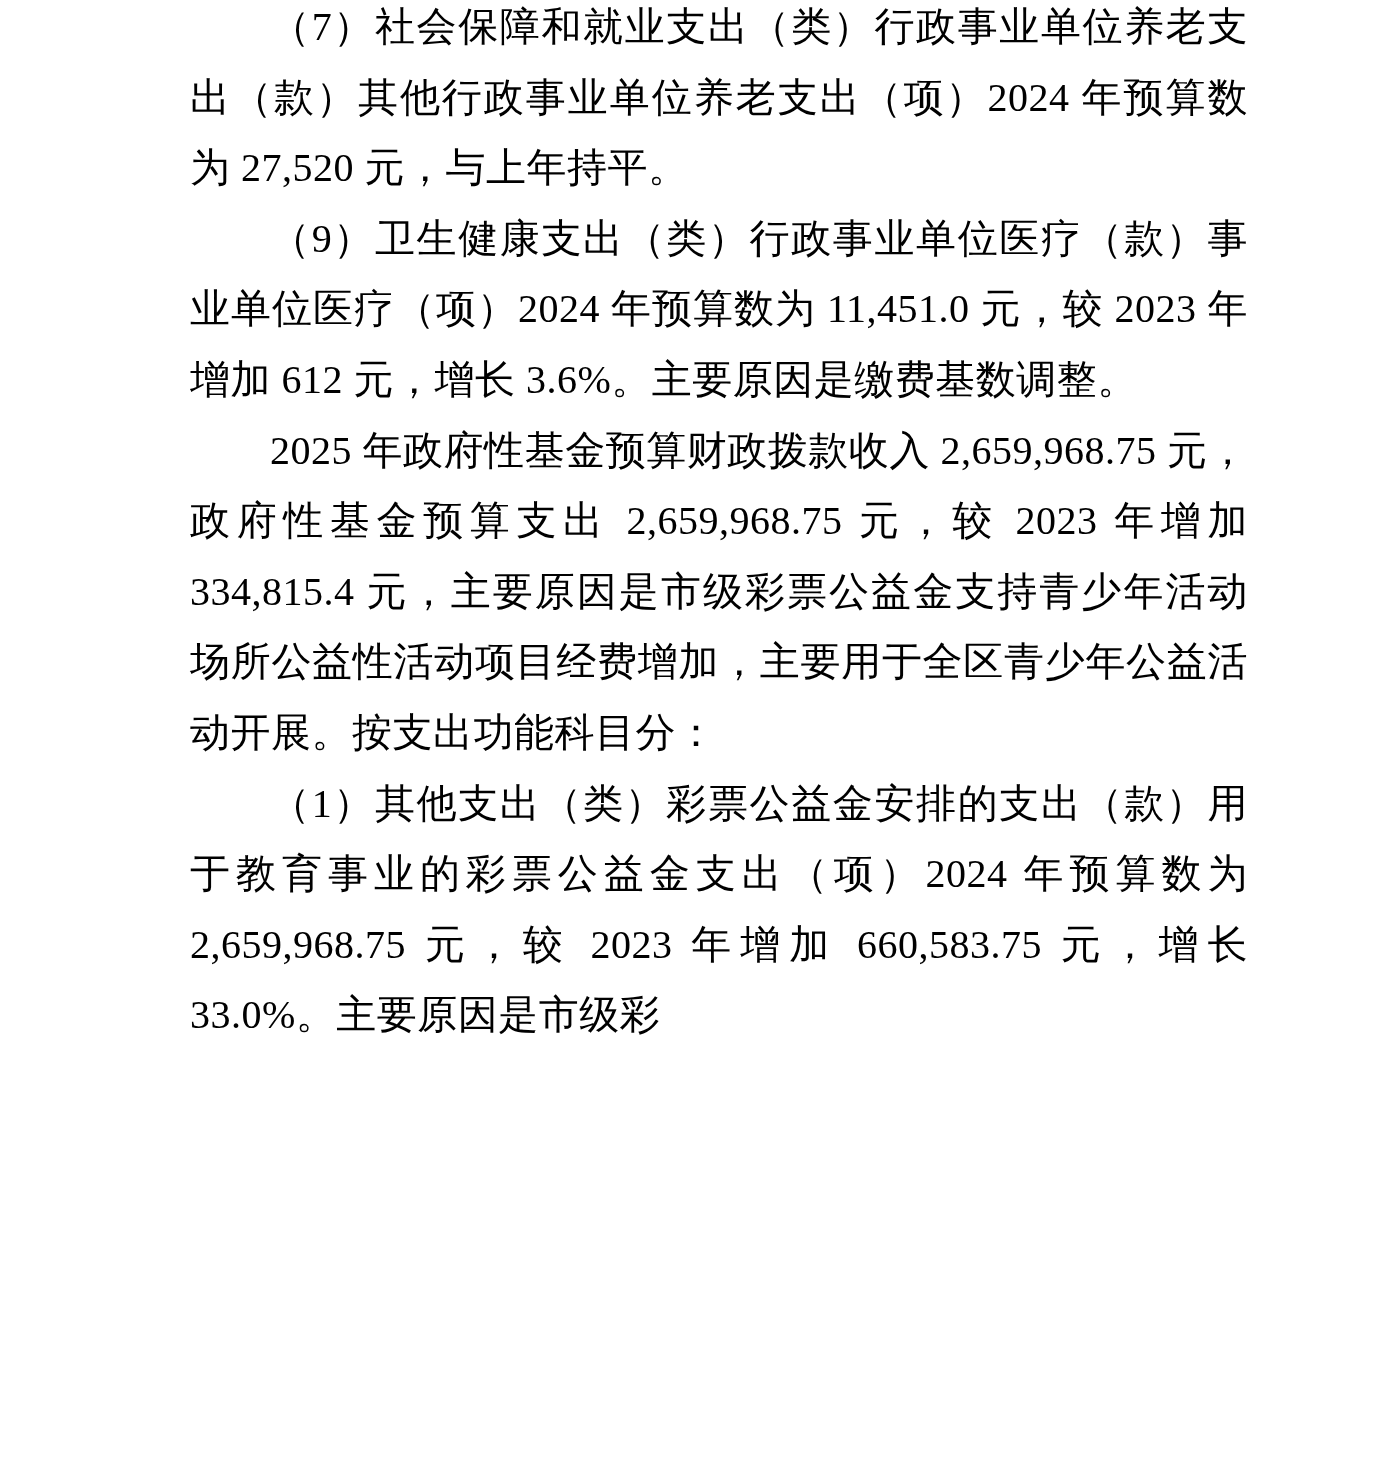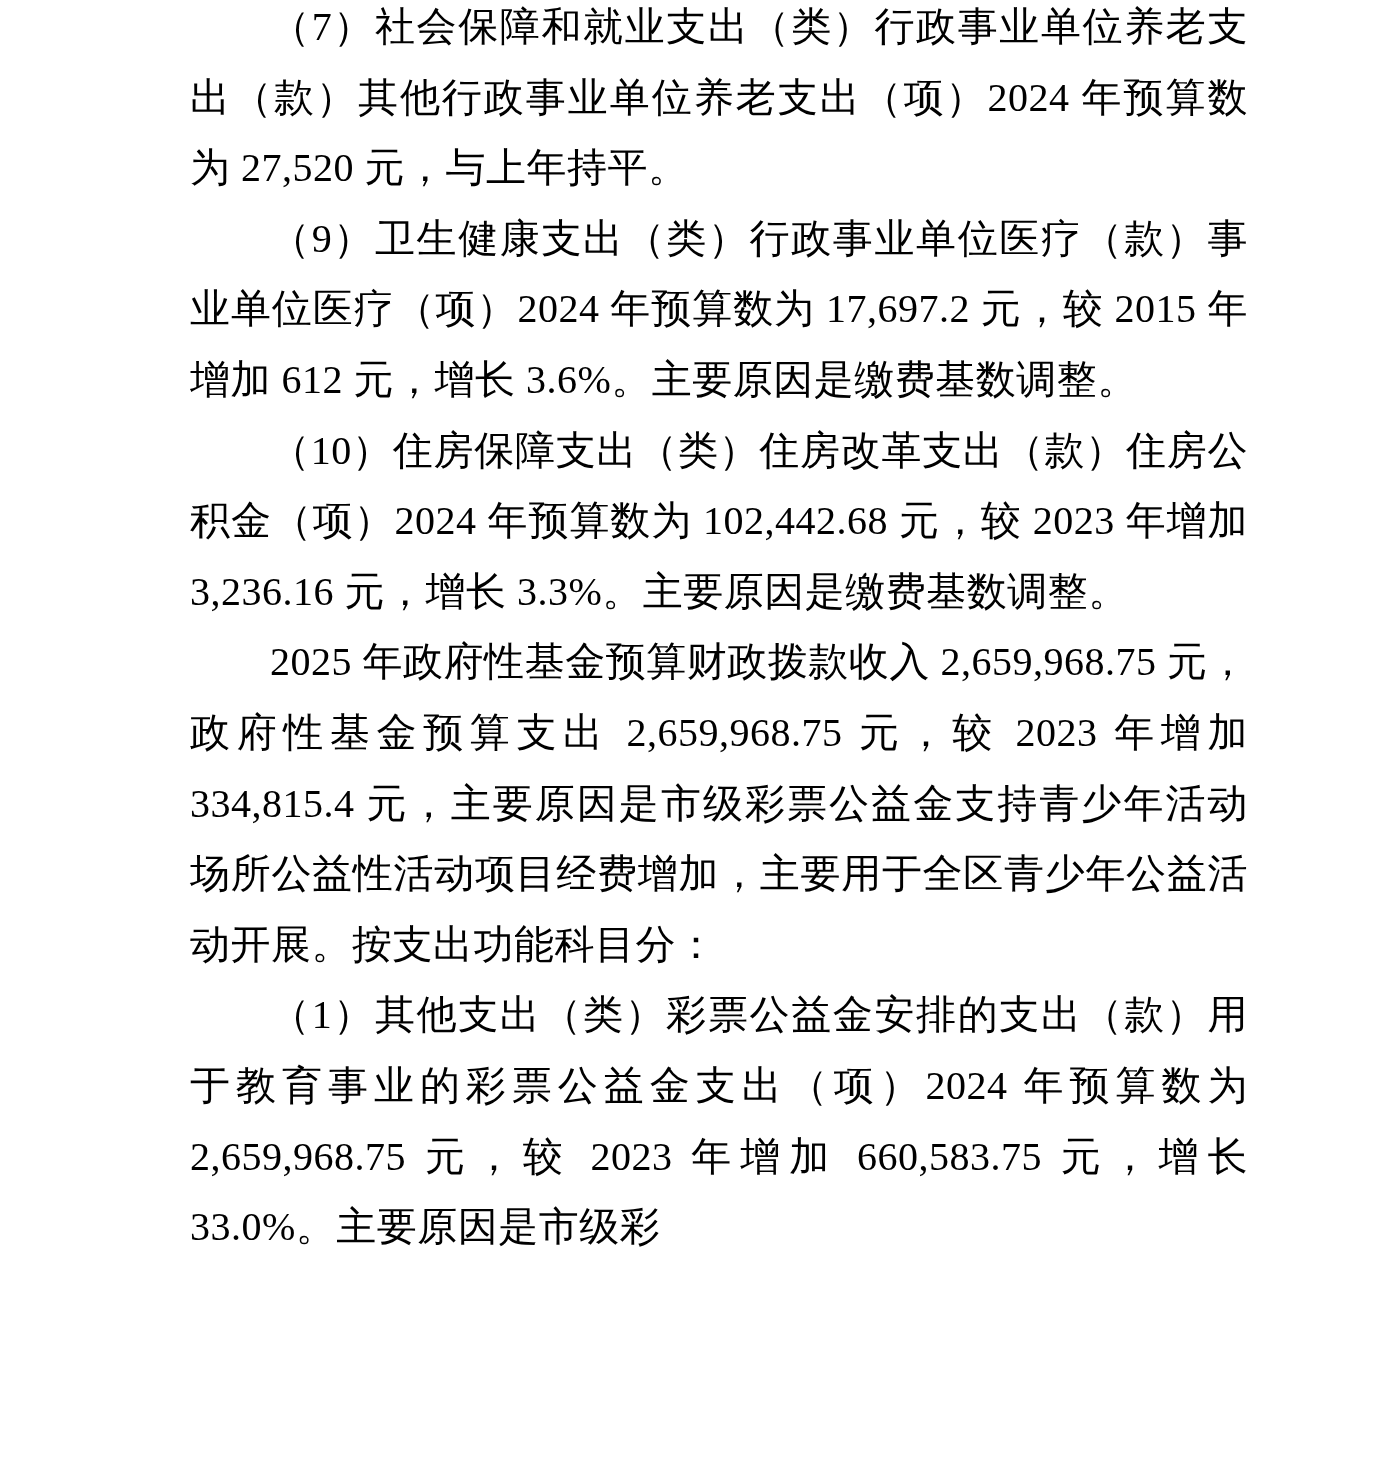--- a/index.html
+++ b/index.html
@@ -38,18 +38,17 @@
   .para.heading {
     font-weight: normal;
   }
 </style>
 </head>
 <body>
 
 <div class="page">
   <div class="text-block">
     <p class="para">（7）社会保障和就业支出（类）行政事业单位养老支出（款）其他行政事业单位养老支出（项）2024 年预算数为 27,520 元，与上年持平。</p>
-    <p class="para">（9）卫生健康支出（类）行政事业单位医疗（款）事业单位医疗（项）2024 年预算数为 17,697.2 元，较 2015 年增加 612 元，增长 3.6%。主要原因是缴费基数调整。</p>
-    <p class="para">（10）住房保障支出（类）住房改革支出（款）住房公积金（项）2024 年预算数为 102,442.68 元，较 2023 年增加 3,236.16 元，增长 3.3%。主要原因是缴费基数调整。</p>
+    <p class="para">（9）卫生健康支出（类）行政事业单位医疗（款）事业单位医疗（项）2024 年预算数为 11,451.0 元，较 2023 年增加 612 元，增长 3.6%。主要原因是缴费基数调整。</p>
     <p class="para">2025 年政府性基金预算财政拨款收入 2,659,968.75 元，政府性基金预算支出 2,659,968.75 元，较 2023 年增加 334,815.4 元，主要原因是市级彩票公益金支持青少年活动场所公益性活动项目经费增加，主要用于全区青少年公益活动开展。按支出功能科目分：</p>
     <p class="para">（1）其他支出（类）彩票公益金安排的支出（款）用于教育事业的彩票公益金支出（项）2024 年预算数为 2,659,968.75 元，较 2023 年增加 660,583.75 元，增长 33.0%。主要原因是市级彩</p>
   </div>
 </div>
 
 </body></html>

